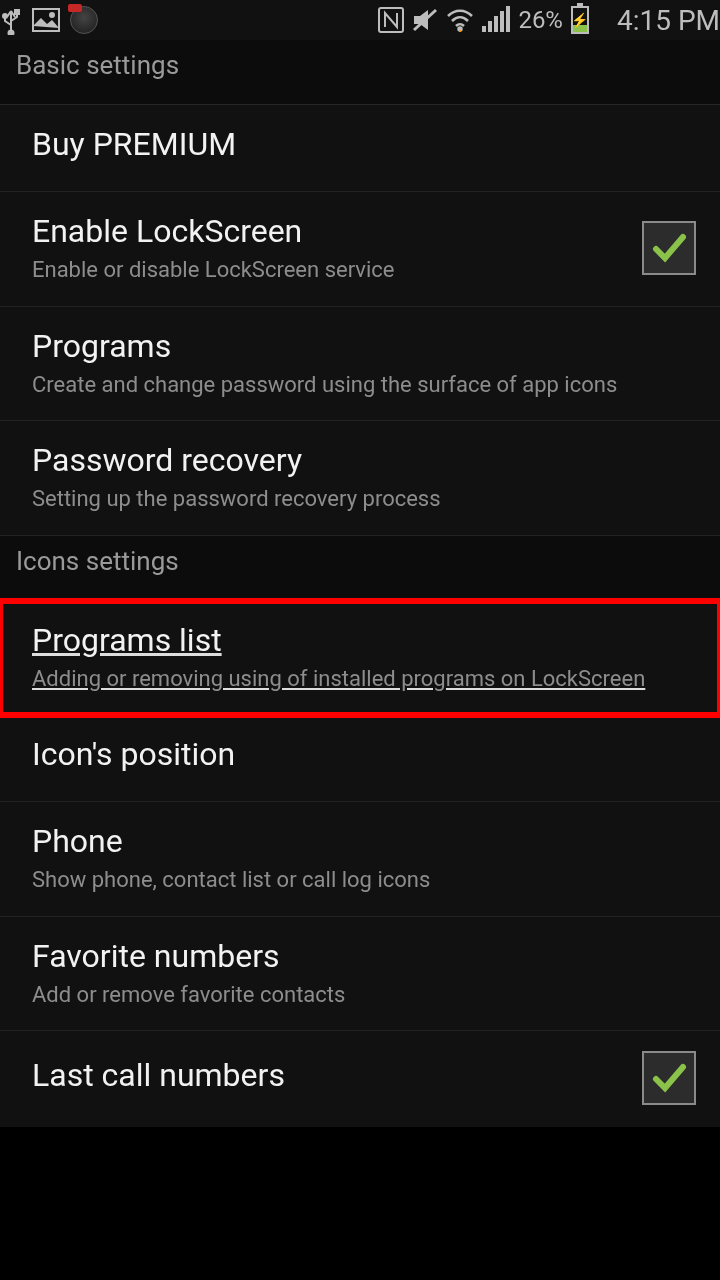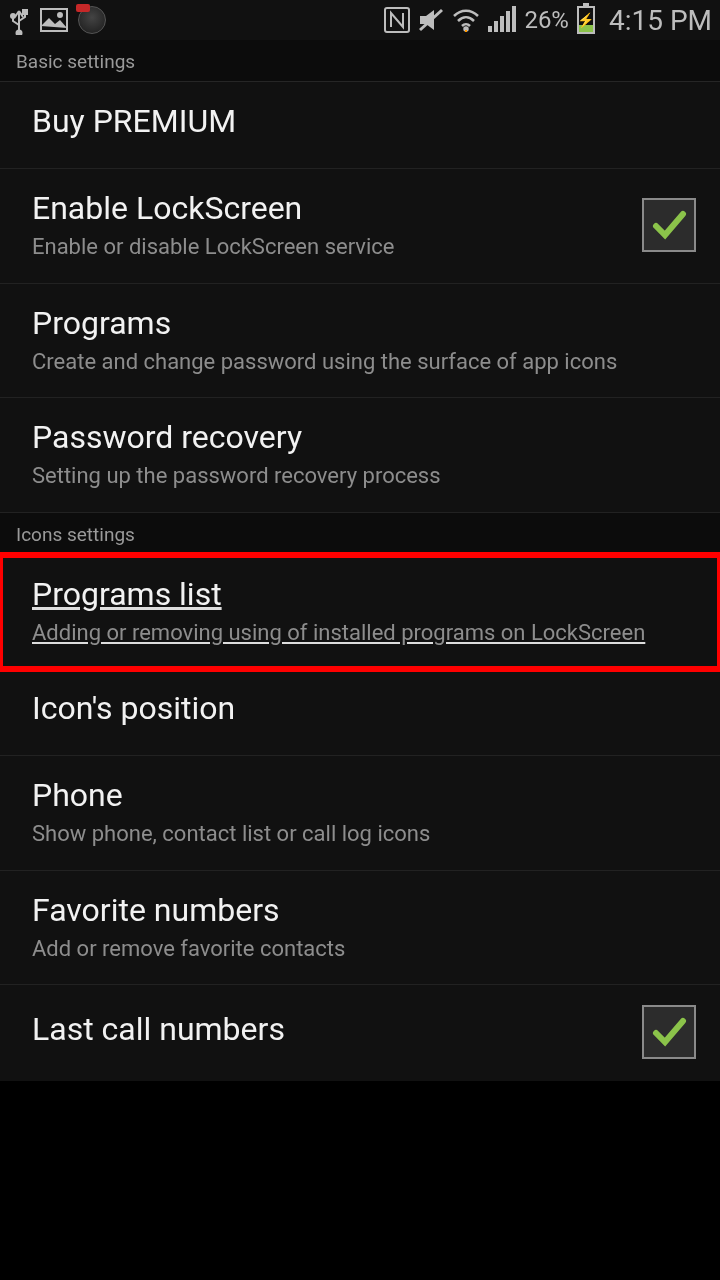--- a/index.html
+++ b/index.html
@@ -10,21 +10,21 @@
     font-family: Roboto, "Helvetica Neue", Arial, sans-serif;
     overflow: hidden;
     color: #ddd;
   }
   
   .status-bar {
     height: 40px;
     background: #111;
     display: flex;
     align-items: center;
-    padding: 0 8px;
+    padding: 0 0;
     color: #bdbdbd;
   }
   .status-left {
     display: flex;
     align-items: center;
     gap: 10px;
   }
   .status-right {
     margin-left: auto;
     display: flex;
@@ -32,39 +32,39 @@
     gap: 8px;
   }
   .status-icon svg { display: block; }
   .battery-pct {
     font-size: 24px;
     color: #bdbdbd;
   }
   .clock {
     font-size: 28px;
     color: #bdbdbd;
-    margin-left: 6px;
+    margin-left: 20px;
   }
   .app-badge {
     width: 28px; height: 28px; border-radius: 50%;
     background: radial-gradient(circle at 50% 40%, #444, #1a1a1a);
     border: 1px solid #555;
     position: relative;
   }
   .app-badge::before{
     content:"";
     position:absolute; top:-3px; left:-3px;
     width:14px;height:8px;background:#c62828;border-radius:2px;
   }
 
   
   .settings { background:#0f0f0f; }
   .section-header {
-    padding: 10px 16px 8px;
-    font-size: 19px;
+    padding: 10px 16px 24px;
+    font-size: 26px;
     color: #9a9a9a;
     border-bottom: 1px solid #262626;
     background:#0c0c0c;
   }
   .item {
     display: flex;
     align-items: center;
     padding: 20px 24px 22px 32px;
     border-bottom: 1px solid #222;
     background:#111;

